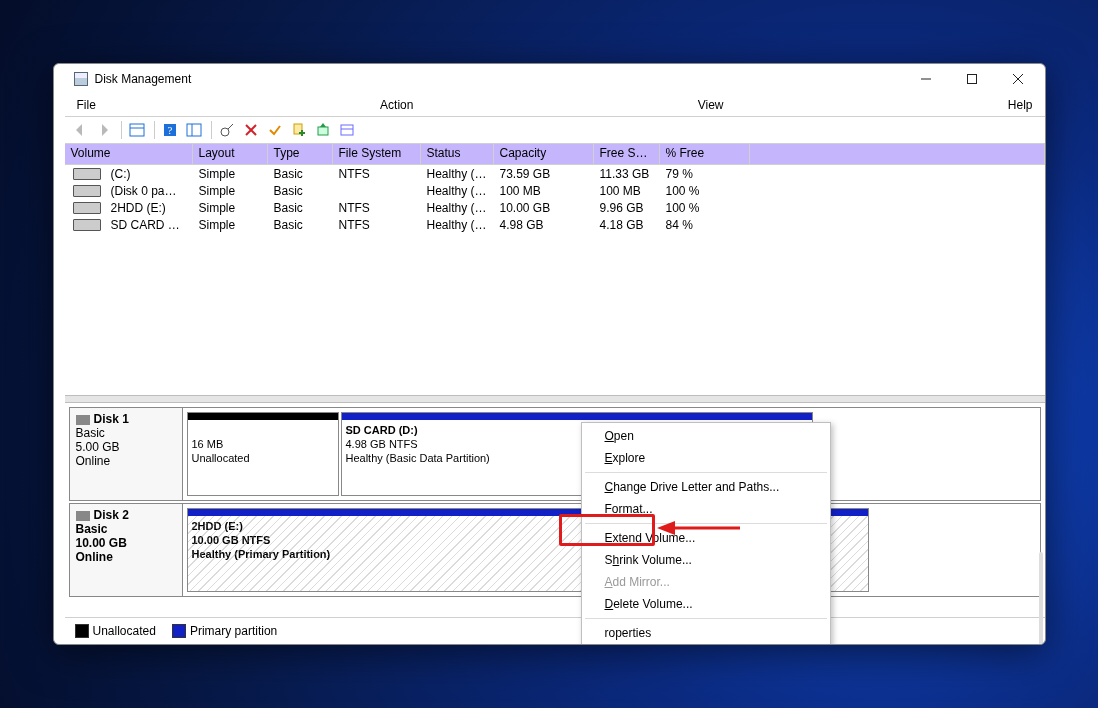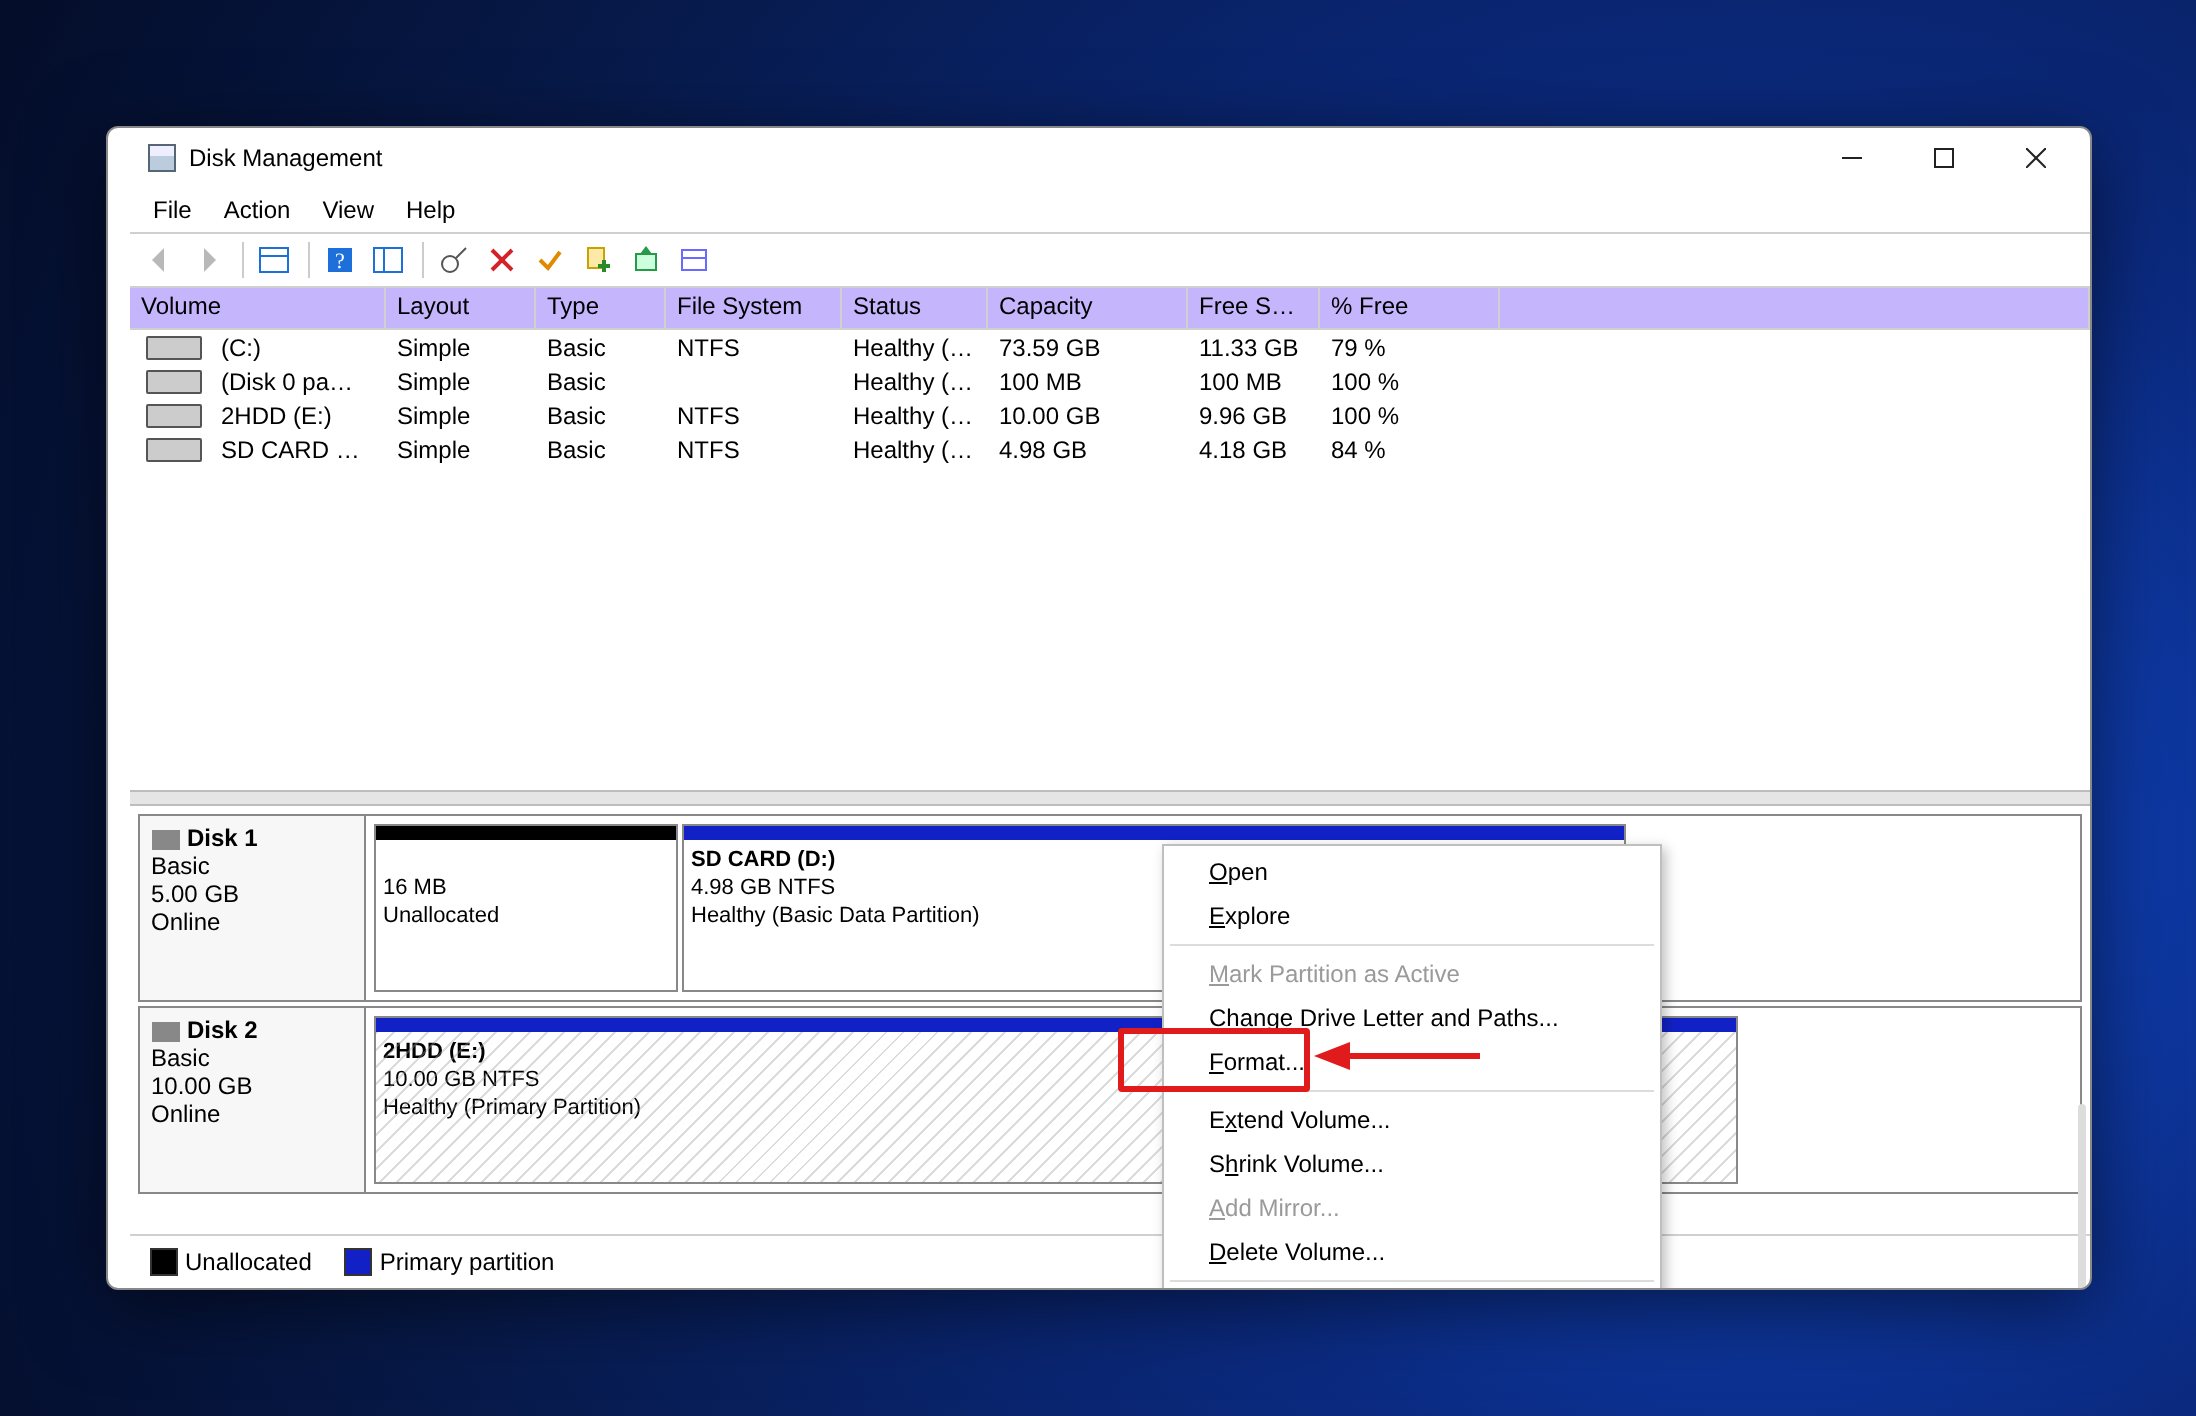--- a/index.html
+++ b/index.html
@@ -11,21 +11,21 @@
 .window{width:980px;height:580px;background:#fff;border:1px solid #888;border-radius:6px;
   box-shadow:0 8px 40px rgba(0,0,0,.55);display:flex;flex-direction:column;overflow:hidden;padding-left:11px;}
 .titlebar{display:flex;align-items:center;height:30px;padding:0 4px 0 8px;font-size:12px;}
 .app-icon{width:16px;height:16px;margin-right:6px;display:inline-block;position:relative;}
 .app-icon::before{content:"";position:absolute;inset:1px;background:#bcd;border:1px solid #567;}
 .app-icon::after{content:"";position:absolute;left:2px;top:2px;right:2px;height:5px;background:#eef;}
 .title-text{flex:0 0 auto;}
 .titlebar-spacer{flex:1;}
 .win-btn{width:46px;height:28px;display:flex;align-items:center;justify-content:center;border:none;background:transparent;}
 .win-btn svg{width:10px;height:10px;stroke:#222;fill:none;stroke-width:1;}
-.menubar{display:flex;align-items:center;height:22px;padding:0 4px;border-top:0px;}
+.menubar{display:flex;align-items:center;height:22px;padding:0 4px;border-top:0px;justify-content:space-between;}
 .menu-item{padding:2px 8px;}
 .toolbar{display:flex;align-items:center;height:26px;padding:0 4px;border-top:1px solid #d0d0d0;border-bottom:1px solid #d0d0d0;background:#fff;}
 .tb{width:22px;height:22px;display:flex;align-items:center;justify-content:center;margin-right:2px;}
 .tb svg{width:16px;height:16px;}
 .tb.sep{width:1px;height:18px;background:#ccc;margin:0 4px;}
 .columns{display:grid;grid-template-columns:128px 75px 65px 88px 73px 100px 66px 90px 1fr;height:20px;background:#c4b5fd;border-bottom:1px solid #d0d0d0;}
 .col-head{border-right:1px solid #d0d0d0;padding:2px 6px;font-size:12px;white-space:nowrap;overflow:hidden;text-overflow:ellipsis;}
 .vol-list{flex:0 0 auto;background:#fff;height:230px;overflow:auto;}
 .vol-row{display:grid;grid-template-columns:128px 75px 65px 88px 73px 100px 66px 90px 1fr;height:17px;align-items:center;}
 .vol-row span{padding:0 6px;white-space:nowrap;overflow:hidden;text-overflow:ellipsis;}
@@ -255,21 +255,21 @@
             <div class="part-top"></div>
             <div class="part-body">
               <b>SD CARD  (D:)</b><br>
               <span>4.98 GB NTFS</span><br>
               <span>Healthy (Basic Data Partition)</span>
             </div>
           </div>
         </div>
       </div>
 
-      <div class="disk-row" style="height:92px;">
+      <div class="disk-row" style="height:92px;font-weight:bold;">
         <div class="disk-label">
           <span class="d-icon"></span><b>Disk 2</b><br>
           <span>Basic</span><br>
           <span>10.00 GB</span><br>
           <span>Online</span>
         </div>
         <div class="disk-parts">
           <div class="part blue hatched" style="width:680px;">
             <div class="part-top"></div>
             <div class="part-body">
@@ -284,21 +284,20 @@
 
     <div class="legend">
       <span><span class="lg-sw k"></span><span>Unallocated</span></span>
       <span><span class="lg-sw b"></span><span>Primary partition</span></span>
     </div>
 
     <div class="ctx">
       <div class="ctx-item"><span class="u">O</span>pen</div>
       <div class="ctx-item"><span class="u">E</span>xplore</div>
       <div class="ctx-sep"></div>
-      <div class="ctx-item disabled"><span class="u">M</span>ark Partition as Active</div>
       <div class="ctx-item"><span class="u">C</span>hange Drive Letter and Paths...</div>
       <div class="ctx-item"><span class="u">F</span>ormat...</div>
       <div class="ctx-sep"></div>
       <div class="ctx-item">E<span class="u">x</span>tend Volume...</div>
       <div class="ctx-item">S<span class="u">h</span>rink Volume...</div>
       <div class="ctx-item disabled"><span class="u">A</span>dd Mirror...</div>
       <div class="ctx-item"><span class="u">D</span>elete Volume...</div>
       <div class="ctx-sep"></div>
       <div class="ctx-item">roperties</div>
 

